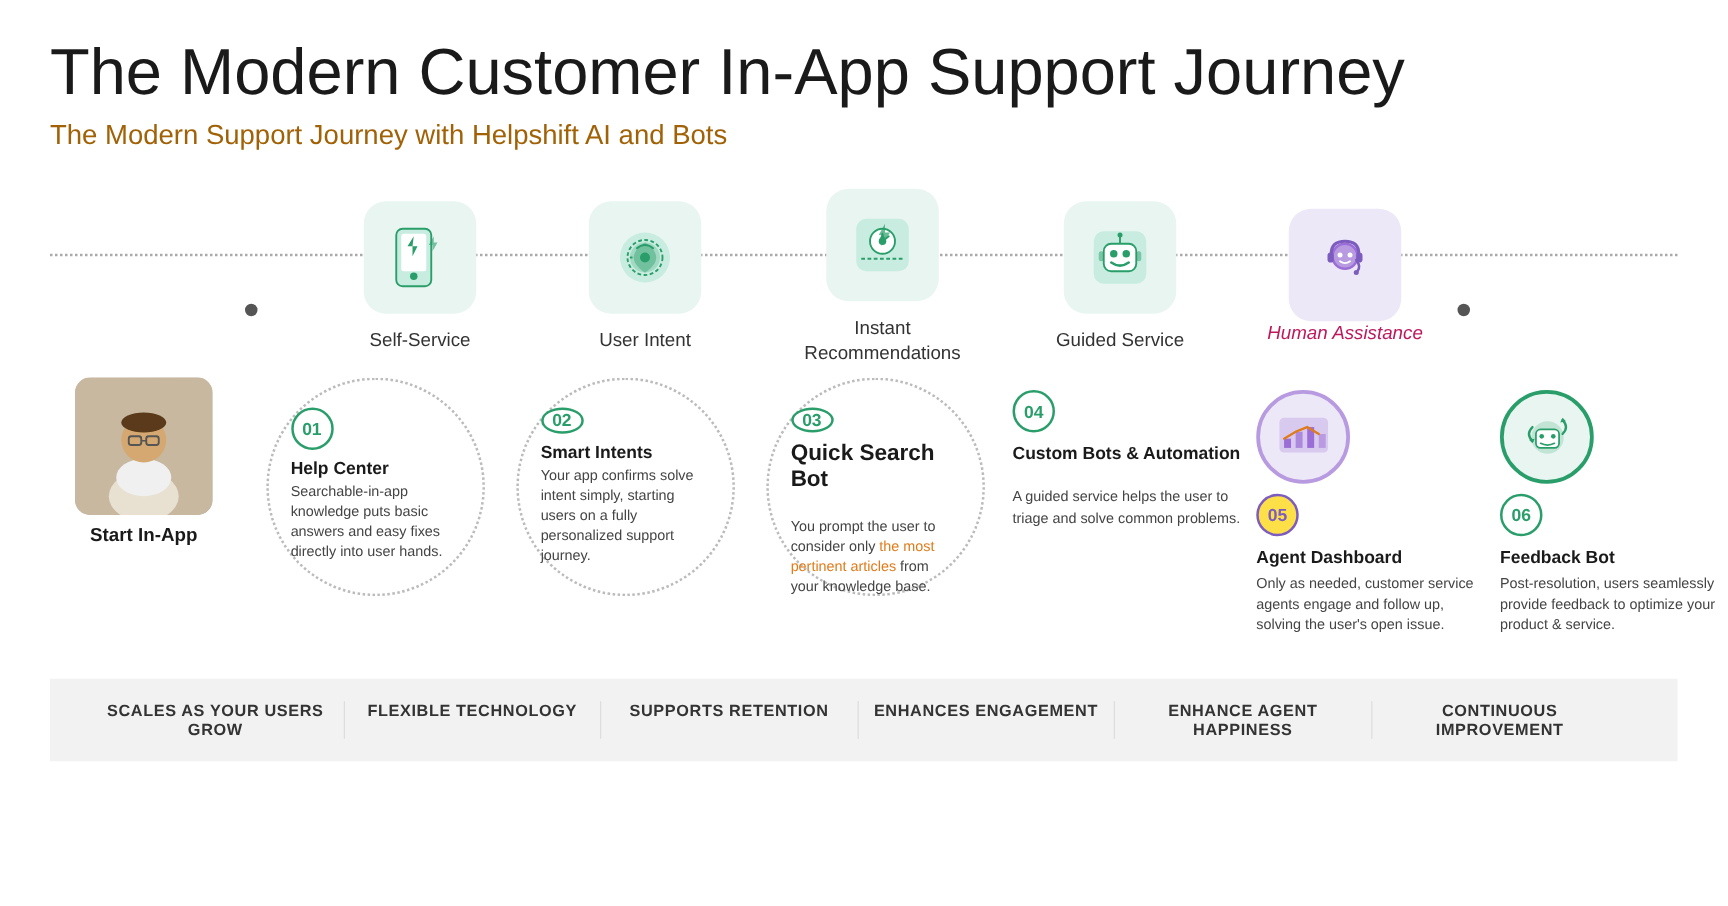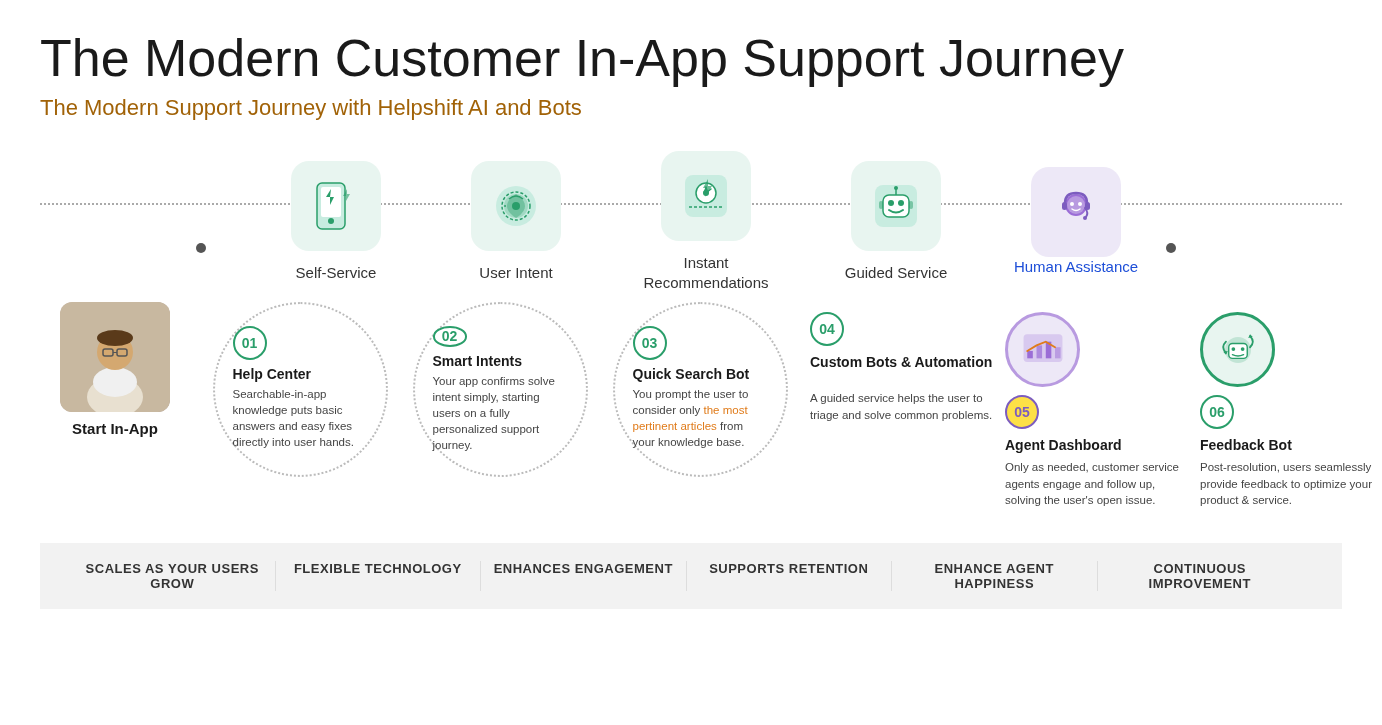--- a/index.html
+++ b/index.html
@@ -139,21 +139,21 @@
       width: 90px;
       height: 90px;
       border-radius: 18px;
       background: #ede8f7;
       display: flex;
       align-items: center;
       justify-content: center;
     }
     .agent-icon-box svg { width: 54px; height: 54px; }
 
-    .step-label.humanAssist { color: #1d4ed8; }
+    .step-label.humanAssist { color: #be185d; font-style: italic; }
   </style>
 </head>
 <body>
 
 <div class="page-wrapper">
 
   <h1 class="main-title">The Modern Customer In-App Support Journey</h1>
   <p class="sub-title">The Modern Support Journey with Helpshift AI and Bots</p>
 
   <div class="journey-row">
@@ -300,21 +300,21 @@
         <div style="width:175px;height:175px;border-radius:50%;border:2.5px dotted #bbb;display:flex;flex-direction:column;align-items:flex-start;justify-content:flex-start;padding:22px 18px;position:relative;">
           <div style="width:34px;height:34px;border-radius:50%;border:2.5px solid #2a9e6a;display:flex;align-items:center;justify-content:center;font-size:14px;font-weight:700;color:#2a9e6a;background:#fff;margin-bottom:6px;">02</div>
           <div style="font-size:14px;font-weight:700;color:#1a1a1a;margin-bottom:4px;">Smart Intents</div>
           <div style="font-size:11.5px;color:#444;line-height:1.4;">Your app confirms solve intent simply, starting users on a fully personalized support journey.</div>
         </div>
       </div>
 
       <div style="display:flex;flex-direction:column;align-items:center;width:200px;position:relative;">
         <div style="width:175px;height:175px;border-radius:50%;border:2.5px dotted #bbb;display:flex;flex-direction:column;align-items:flex-start;justify-content:flex-start;padding:22px 18px;position:relative;">
           <div style="width:34px;height:34px;border-radius:50%;border:2.5px solid #2a9e6a;display:flex;align-items:center;justify-content:center;font-size:14px;font-weight:700;color:#2a9e6a;background:#fff;margin-bottom:6px;">03</div>
-          <div style="font-size:14px;font-weight:700;color:#1a1a1a;margin-bottom:4px;">Quick Search Bot</div>
+          <div style="font-size:18px;font-weight:700;color:#1a1a1a;margin-bottom:20px;">Quick Search Bot</div>
           <div style="font-size:11.5px;color:#444;line-height:1.4;">You prompt the user to consider only <span style="color:#e07b1a;">the most pertinent articles</span> from your knowledge base.</div>
         </div>
       </div>
 
       <div style="display:flex;flex-direction:column;align-items:flex-start;width:195px;padding-left:10px;padding-top:10px;">
         <div style="width:34px;height:34px;border-radius:50%;border:2.5px solid #2a9e6a;display:flex;align-items:center;justify-content:center;font-size:14px;font-weight:700;color:#2a9e6a;background:#fff;margin-bottom:8px;">04</div>
         <div style="font-size:14px;font-weight:700;color:#1a1a1a;margin-bottom:19px;line-height:1.2;">Custom Bots &amp; Automation</div>
         <div style="font-size:11.5px;color:#444;line-height:1.45;">A guided service helps the user to triage and solve common problems.</div>
       </div>
 
@@ -358,19 +358,19 @@
         <div style="font-size:14px;font-weight:700;color:#1a1a1a;margin-bottom:5px;line-height:1.2;">Feedback Bot</div>
         <div style="font-size:11.5px;color:#444;line-height:1.45;">Post-resolution, users seamlessly provide feedback to optimize your product &amp; service.</div>
       </div>
 
     </div>
   </div>
 
   <div class="bottom-bar">
     <div class="bottom-item">SCALES AS YOUR USERS GROW</div>
     <div class="bottom-item">FLEXIBLE TECHNOLOGY</div>
+    <div class="bottom-item">SUPPORTS RETENTION</div>
     <div class="bottom-item">ENHANCES ENGAGEMENT</div>
-    <div class="bottom-item">SUPPORTS RETENTION</div>
     <div class="bottom-item">ENHANCE AGENT HAPPINESS</div>
     <div class="bottom-item">CONTINUOUS IMPROVEMENT</div>
   </div>
 
 </div>
 
 </body></html>

